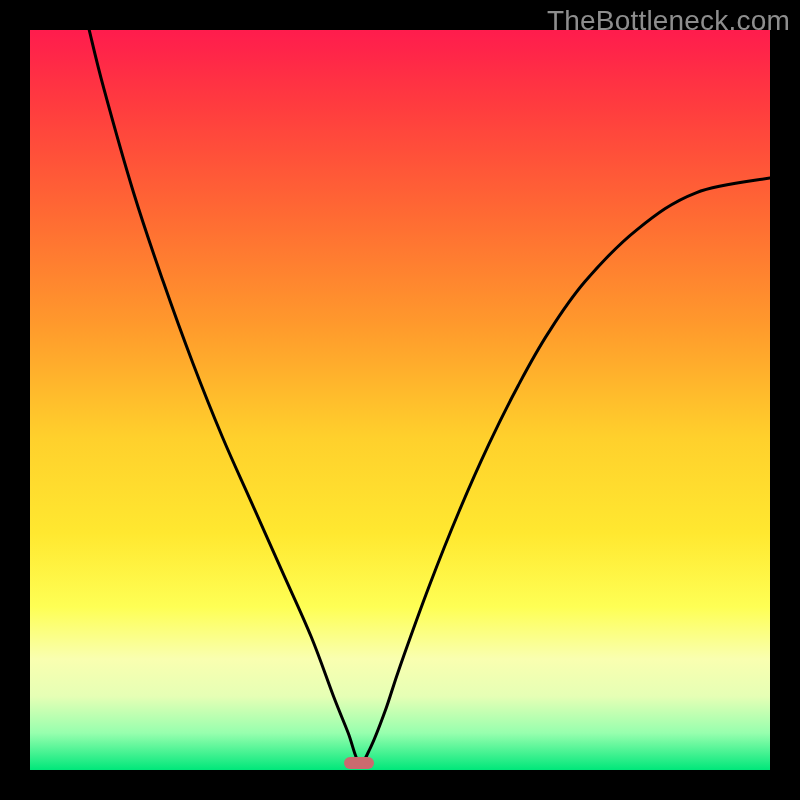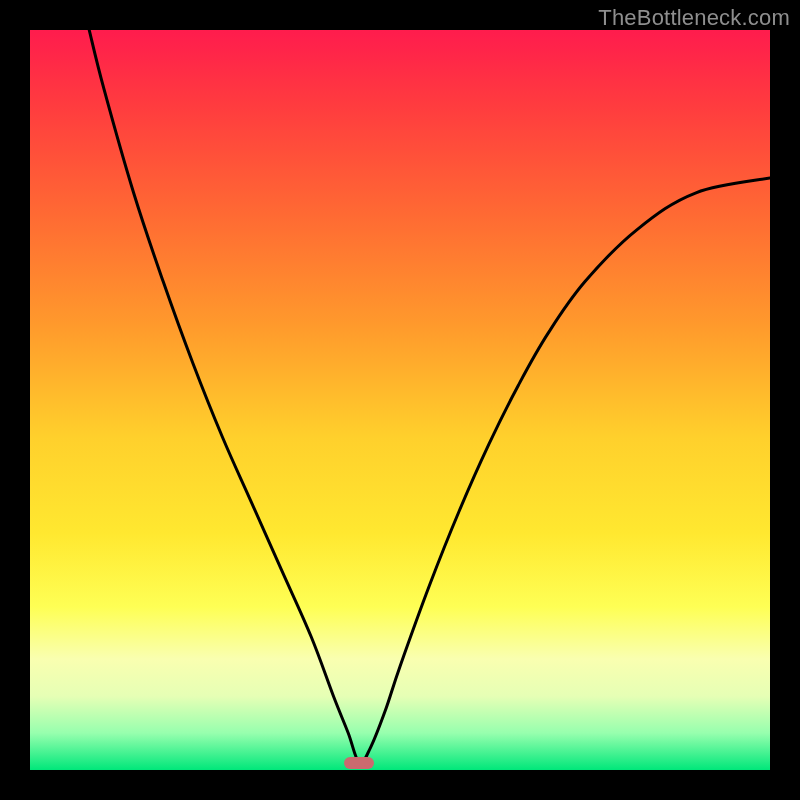--- a/index.html
+++ b/index.html
@@ -50,21 +50,21 @@
     width: 30px;
     height: 12px;
     border-radius: 6px;
     transform: translate(-50%, -50%);
   }
   .watermark {
     position: absolute;
     top: 5px;
     right: 10px;
     color: #8e8e8e;
-    font-size: 22px;
+    font-size: 28px;
     font-weight: 500;
     letter-spacing: 0.2px;
     user-select: none;
   }
 </style>
 </head>
 <body>
 
 <div class="stage">
 

